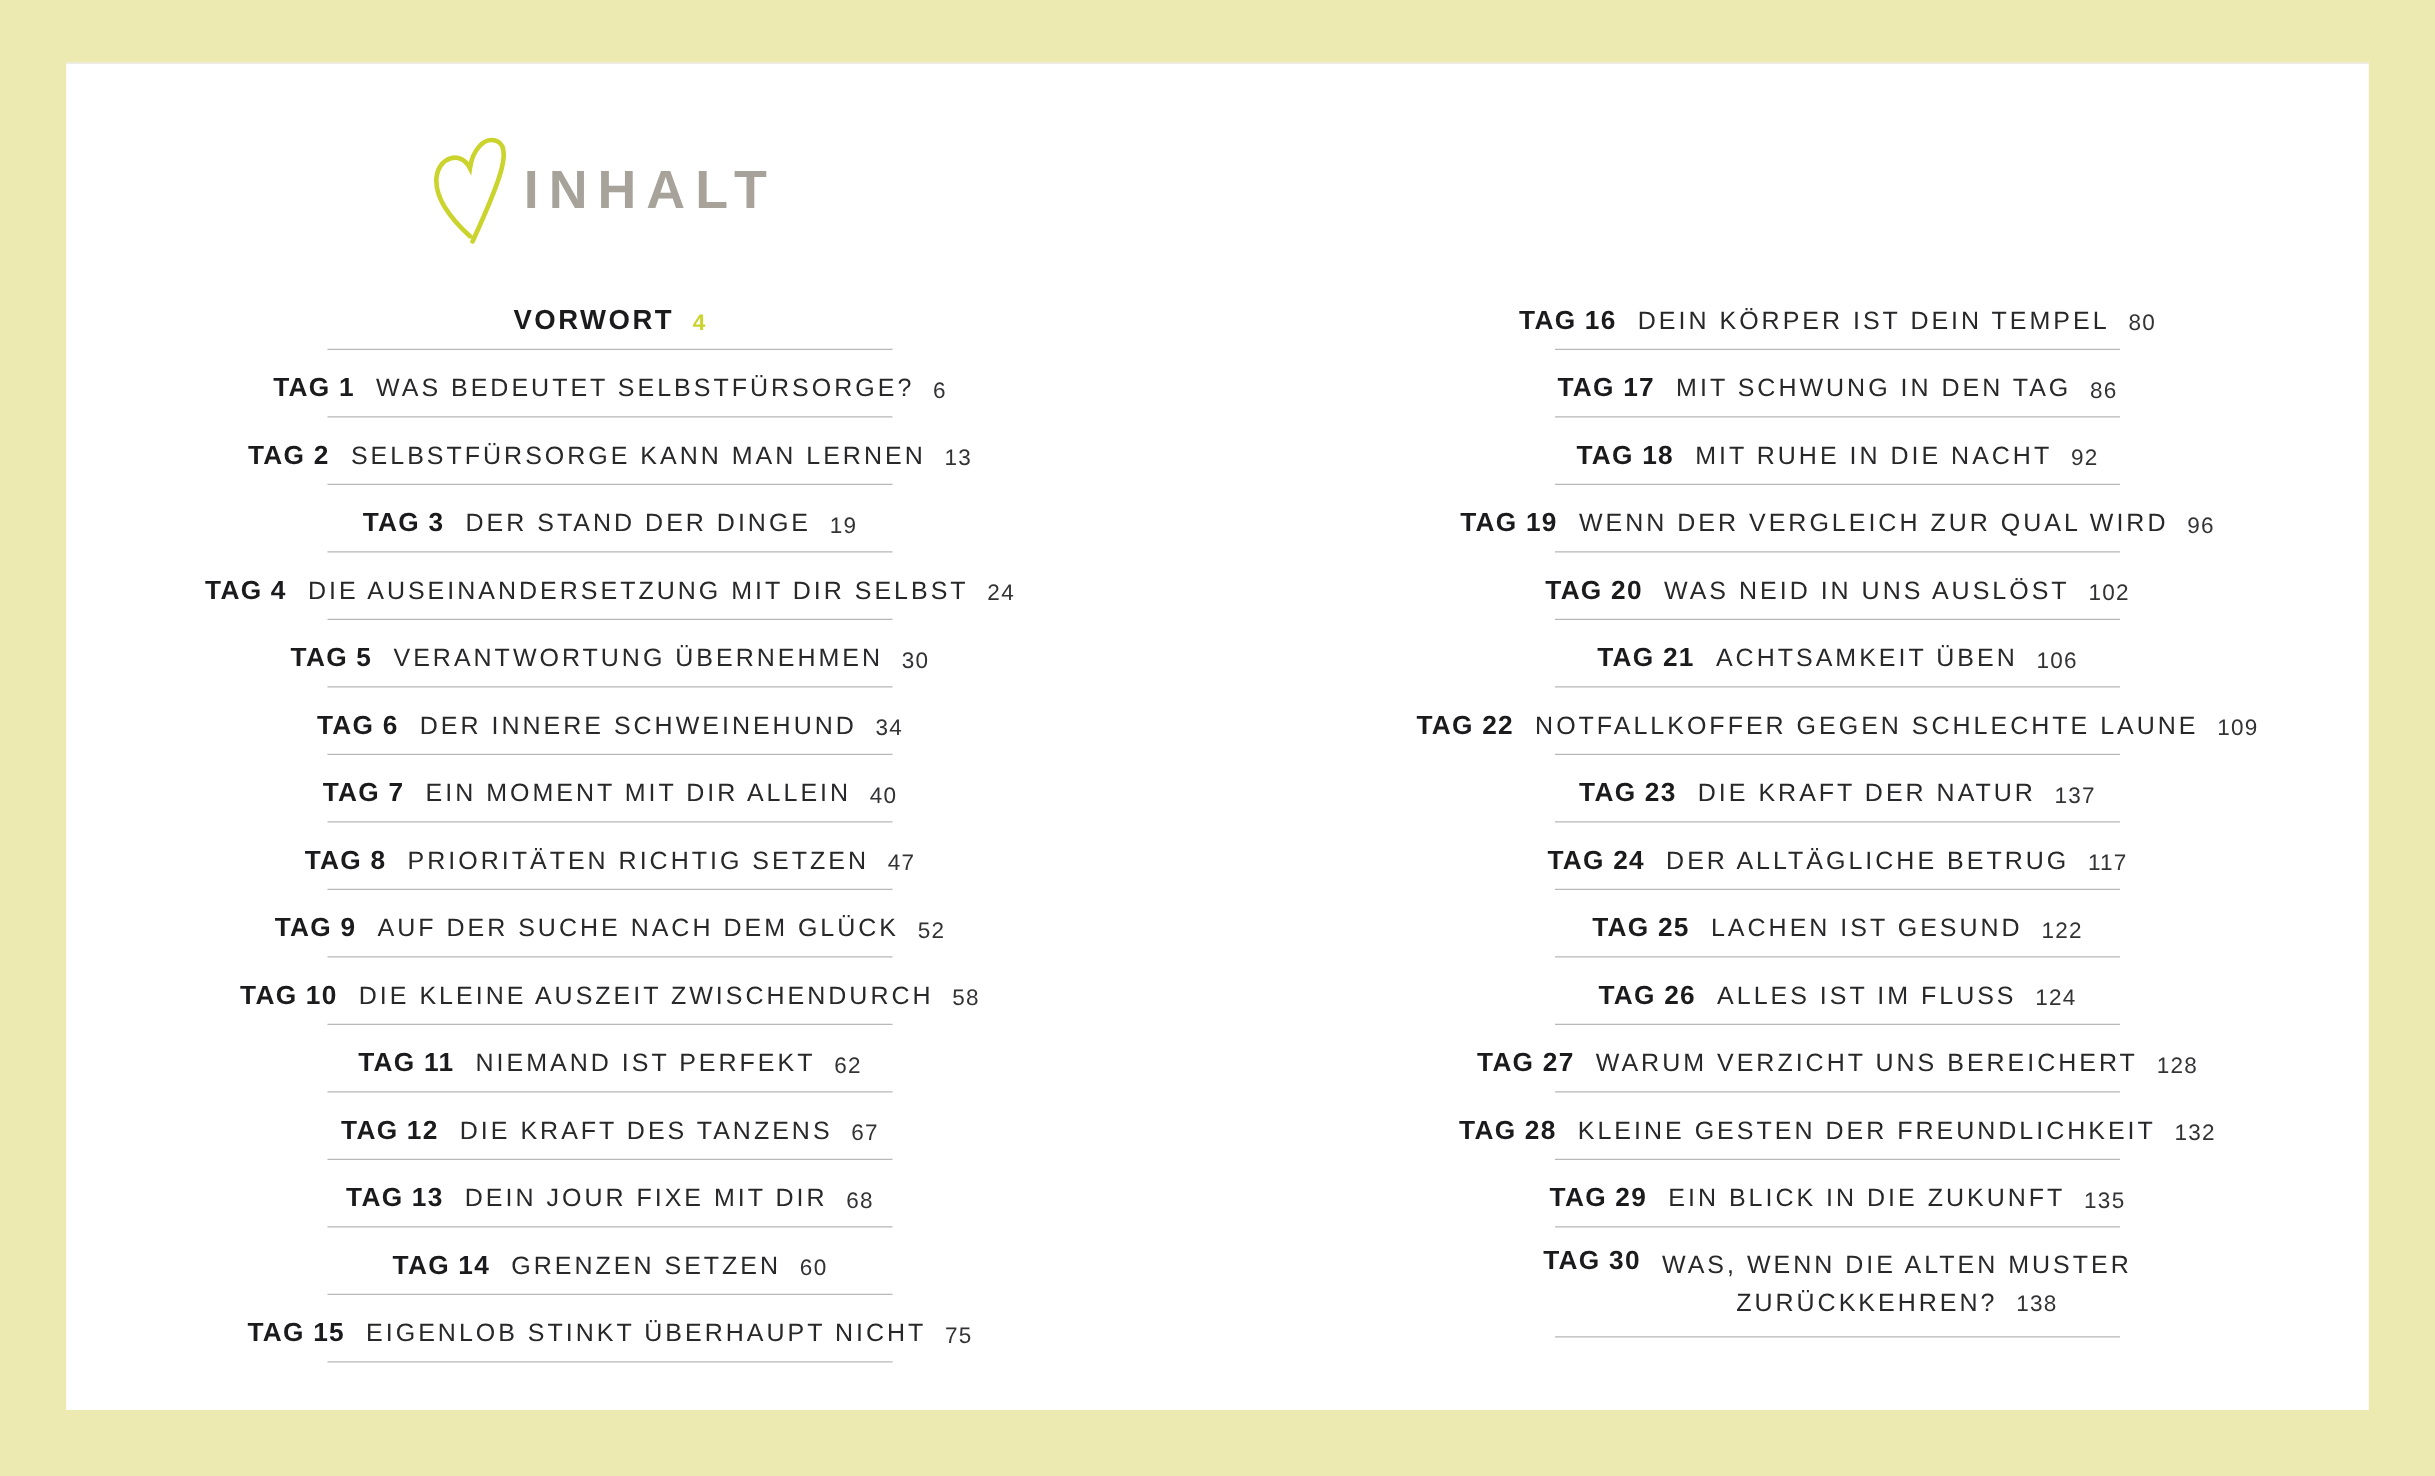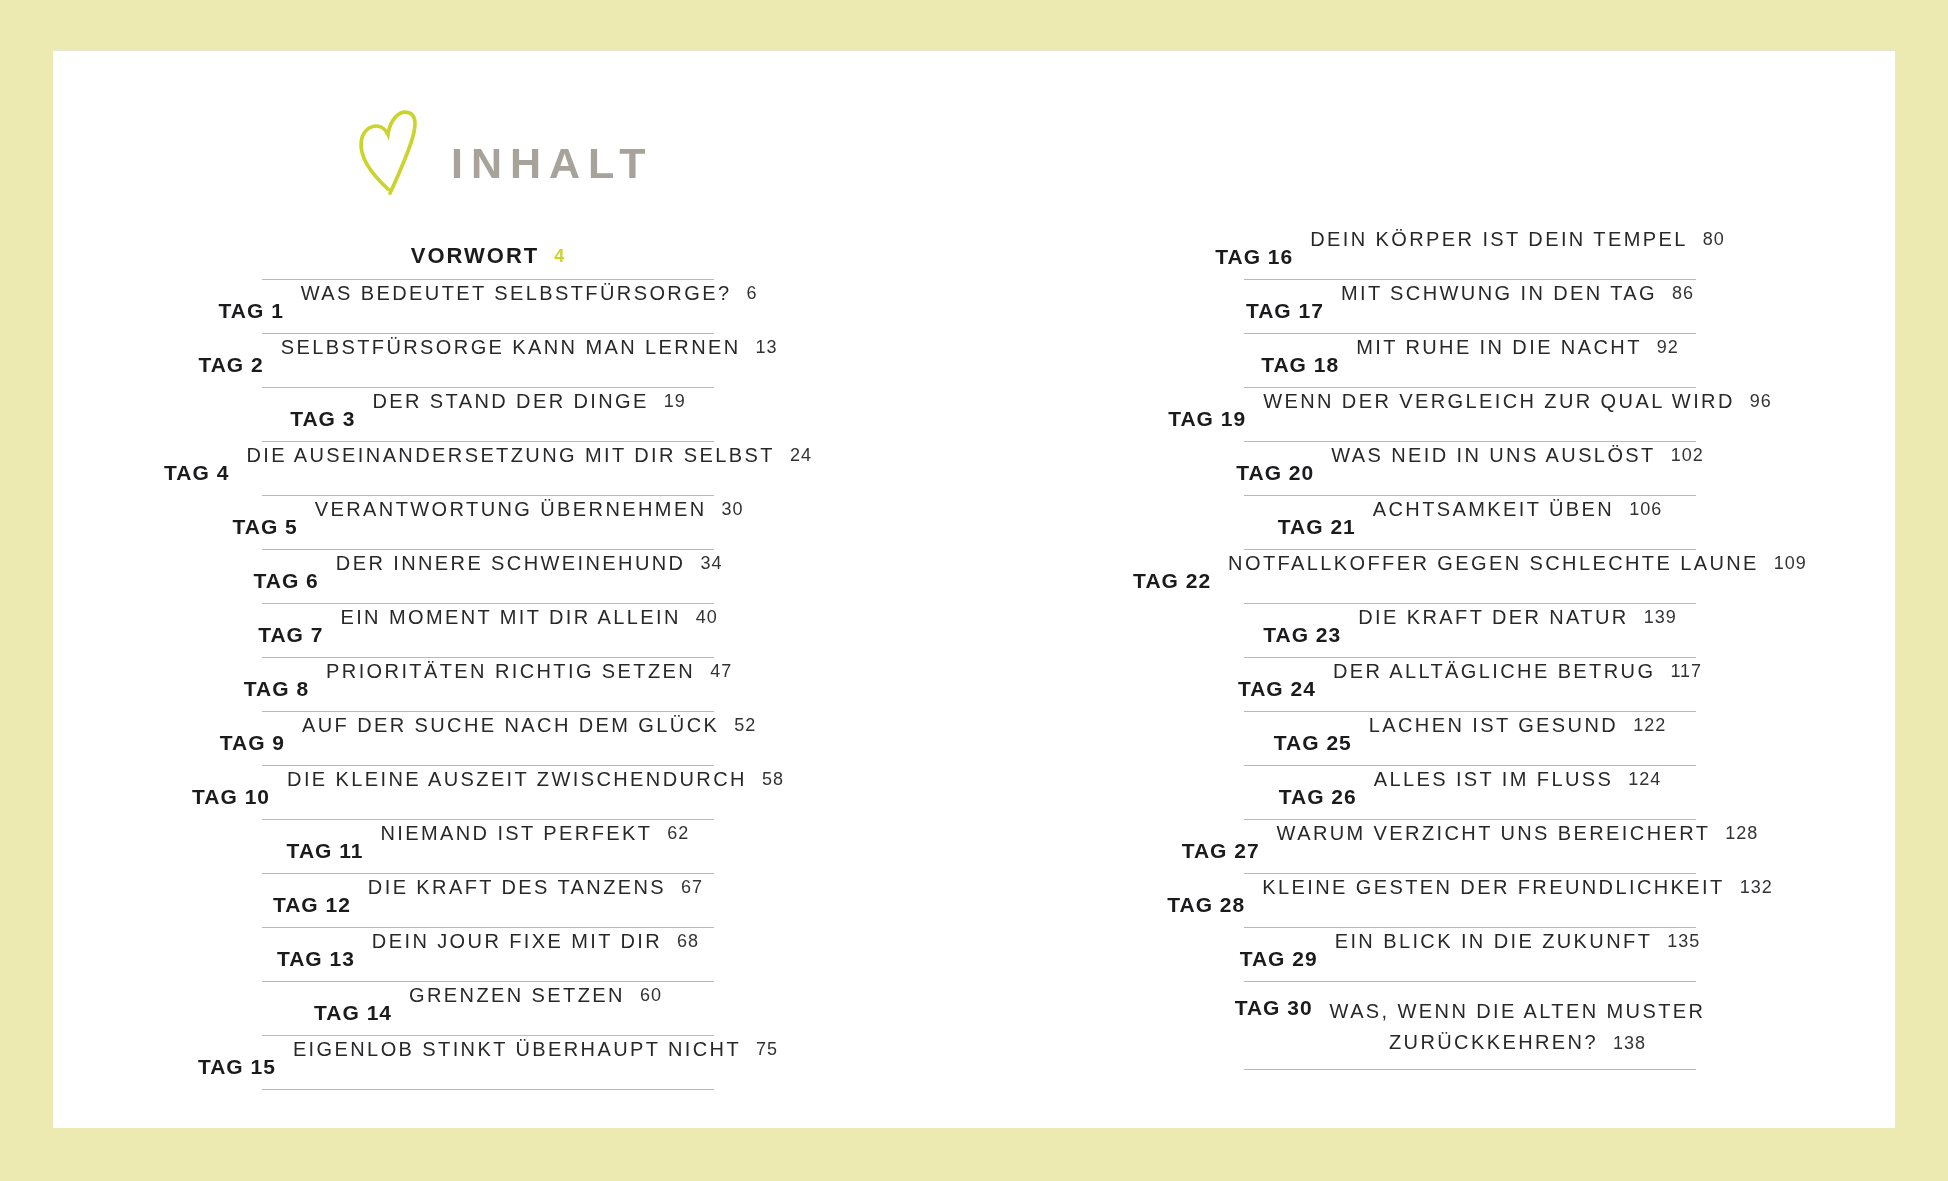--- a/index.html
+++ b/index.html
@@ -8,35 +8,35 @@
     background:var(--bg,#eceab0);
     position:relative;overflow:hidden;
     font-family:"Liberation Sans", sans-serif;
   }
   .page{
     position:absolute;left:53px;top:50px;right:53px;bottom:53px;
     background:#ffffff;
     border-top:1px solid #e7e6da;
   }
   
-  .header{position:absolute;left:300px;top:55px;display:flex;align-items:center;gap:20px;}
+  .header{position:absolute;left:288px;top:55px;display:flex;align-items:flex-start;}
   .heart{width:72px;height:92px;flex:0 0 auto;}
   .page-title{
     margin-top:22px;margin-left:6px;
     font-size:43px;font-weight:bold;letter-spacing:8px;
     color:var(--titlegray,#a7a39b);
   }
   
   .col{position:absolute;top:175px;width:720px;}
   .col-left{left:75px;}
   .col-right{left:1057px;}
   .row{height:54px;position:relative;}
   .row .line{
     position:absolute;left:0;right:0;bottom:11px;
-    display:flex;justify-content:center;align-items:center;
+    display:flex;justify-content:center;align-items:flex-end;
     white-space:nowrap;
   }
   .rule{
     position:absolute;bottom:0;left:50%;transform:translateX(-50%);
     width:452px;height:1px;background:var(--rule,#b8b8b8);
   }
   .tag{
     font-weight:bold;font-size:21px;letter-spacing:1px;color:#1b1b1d;
     margin-right:17px;
     margin-top:36px;
@@ -252,21 +252,21 @@
           <span class="tag">TAG 22</span>
           <span class="ttl">NOTFALLKOFFER GEGEN SCHLECHTE LAUNE</span>
           <span class="num">109</span>
         </div>
         <div class="rule"></div>
       </div>
       <div class="row">
         <div class="line">
           <span class="tag">TAG 23</span>
           <span class="ttl">DIE KRAFT DER NATUR</span>
-          <span class="num">139</span>
+          <span class="num">137</span>
         </div>
         <div class="rule"></div>
       </div>
       <div class="row">
         <div class="line">
           <span class="tag">TAG 24</span>
           <span class="ttl">DER ALLTÄGLICHE BETRUG</span>
           <span class="num">117</span>
         </div>
         <div class="rule"></div>

